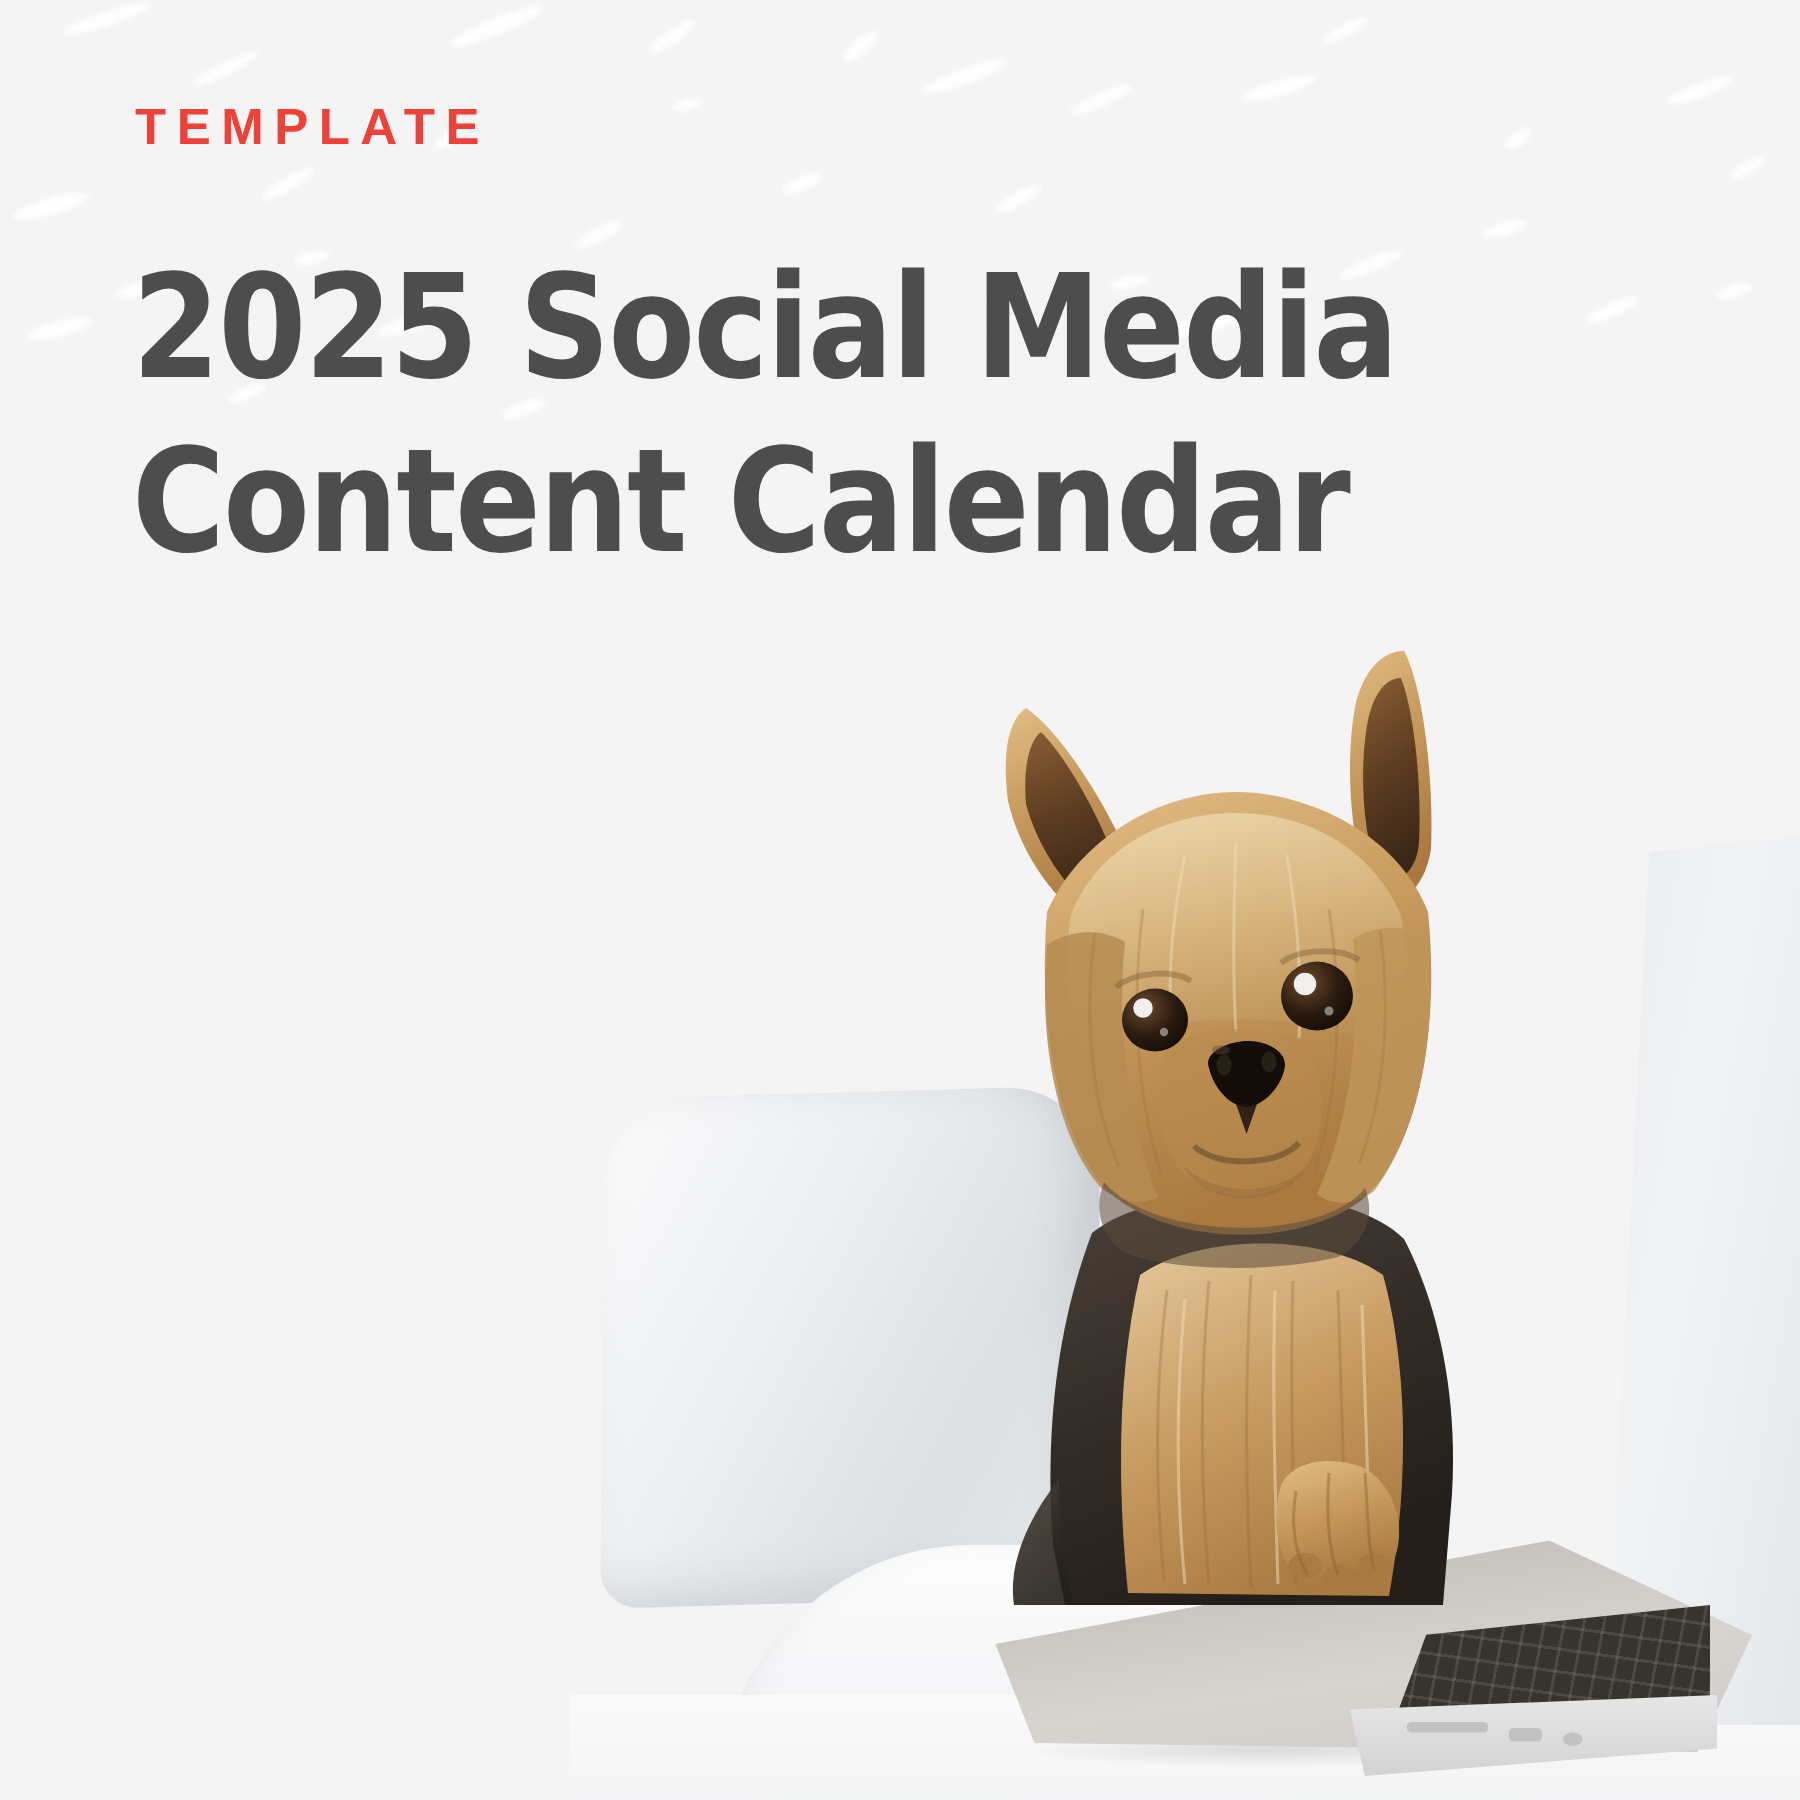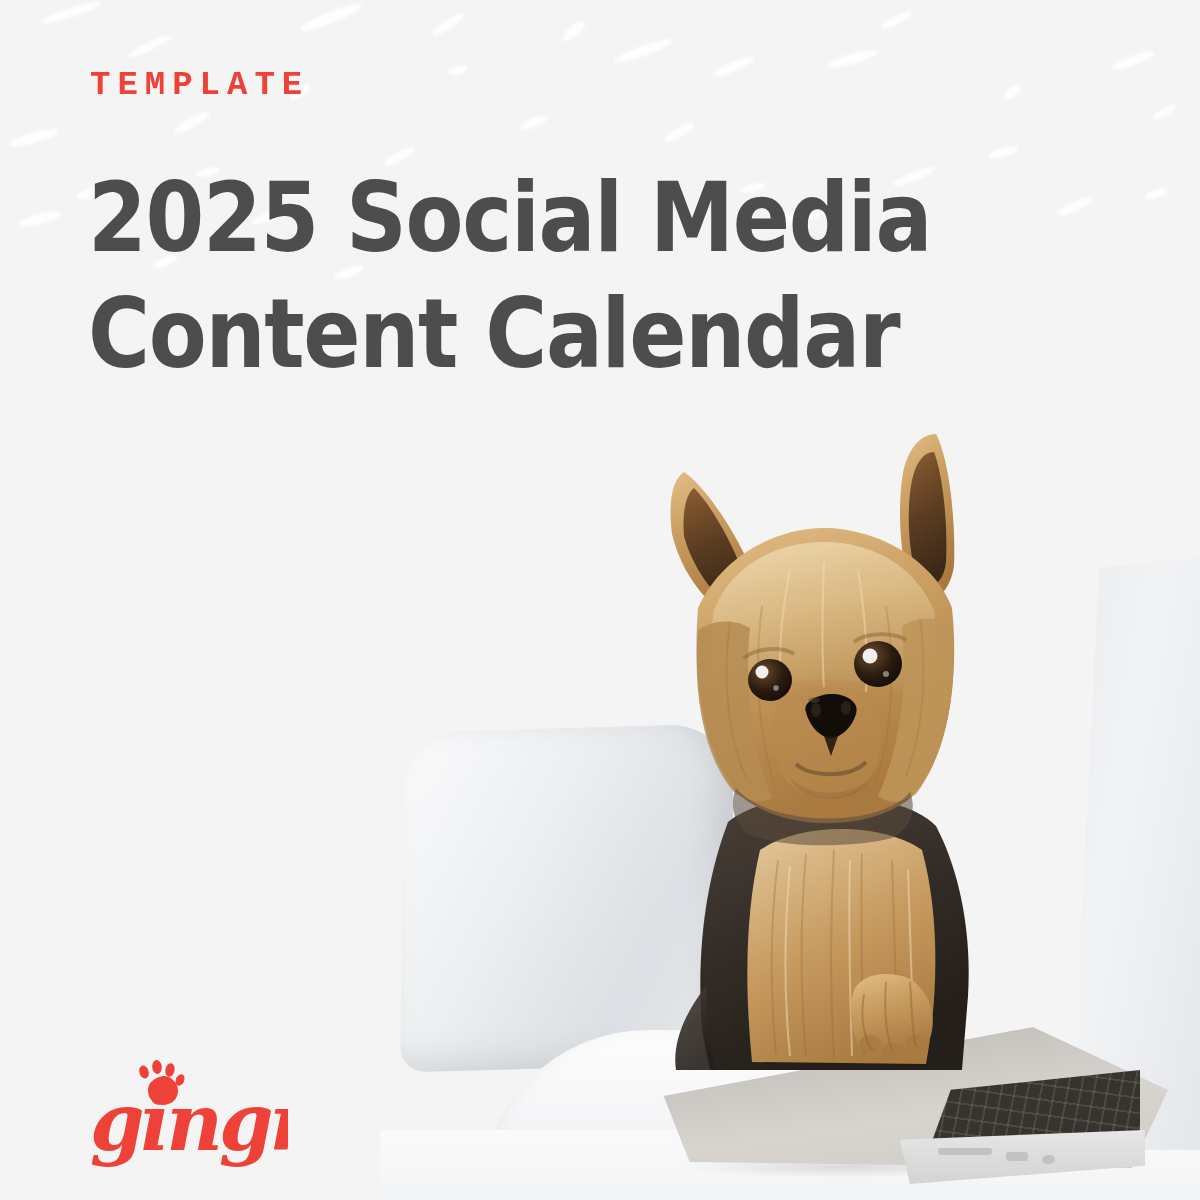--- a/index.html
+++ b/index.html
@@ -21,21 +21,21 @@
   
   .confetti-layer { position:absolute; left:0; top:0; width:1200px; height:420px; pointer-events:none; }
   .confetti { position:absolute; background:#ffffff; border-radius:50%;
               filter:blur(1.6px); opacity:.95; }
 
   
   .eyebrow {
     position:absolute; left:90px; top:68px;
     font-size:34px; font-weight:700; letter-spacing:7px;
     color:#EE4238; line-height:1;
-    font-family:Liberation Mono, monospace;
+    font-family:Liberation Sans, sans-serif;
   }
   .headline {
     position:absolute; left:88px; top:160px;
     width:900px;
     font-size:96px; line-height:116px; font-weight:700;
     color:#4D4D4D; letter-spacing:-1.5px;
     font-family:"DejaVu Sans", sans-serif;
     transform:scaleX(.88); transform-origin:left top;
   }
   .headline div { white-space:nowrap; }
@@ -301,26 +301,14 @@
             <path d="M276 552 C274 580 276 604 282 620"></path>
             <path d="M300 552 C302 580 302 602 306 616"></path>
           </g>
         </g>
 
         <path d="M96 556 C74 584 62 614 66 640 L106 640 C98 608 96 580 96 556 Z" fill="url(#furDark)" opacity=".9"></path>
       </svg>
     </div>
   </div>
 
-  <div class="logo">
-    <svg width="200" height="110" viewBox="0 0 200 110" xmlns="http://www.w3.org/2000/svg">
-      <g fill="#EE4238">
-        <ellipse cx="56" cy="14" rx="4.6" ry="6.6" transform="rotate(-18 56 14)"></ellipse>
-        <ellipse cx="69" cy="9" rx="4.8" ry="7" transform="rotate(-6 69 9)"></ellipse>
-        <ellipse cx="82" cy="12" rx="4.6" ry="6.8" transform="rotate(10 82 12)"></ellipse>
-        <ellipse cx="92" cy="22" rx="4.2" ry="6" transform="rotate(24 92 22)"></ellipse>
-        <path d="M60 32 C60 22 72 18 76 18 C82 18 90 24 90 33 C90 42 82 47 75 47 C66 47 60 41 60 32 Z"></path>
-      </g>
-      <text x="2" y="92" font-family="DejaVu Serif, serif" font-size="78" font-style="italic" font-weight="700" fill="#EE4238" letter-spacing="-4">gingr</text>
-    </svg>
-  </div>
 
 </div>
 
 </body></html>

